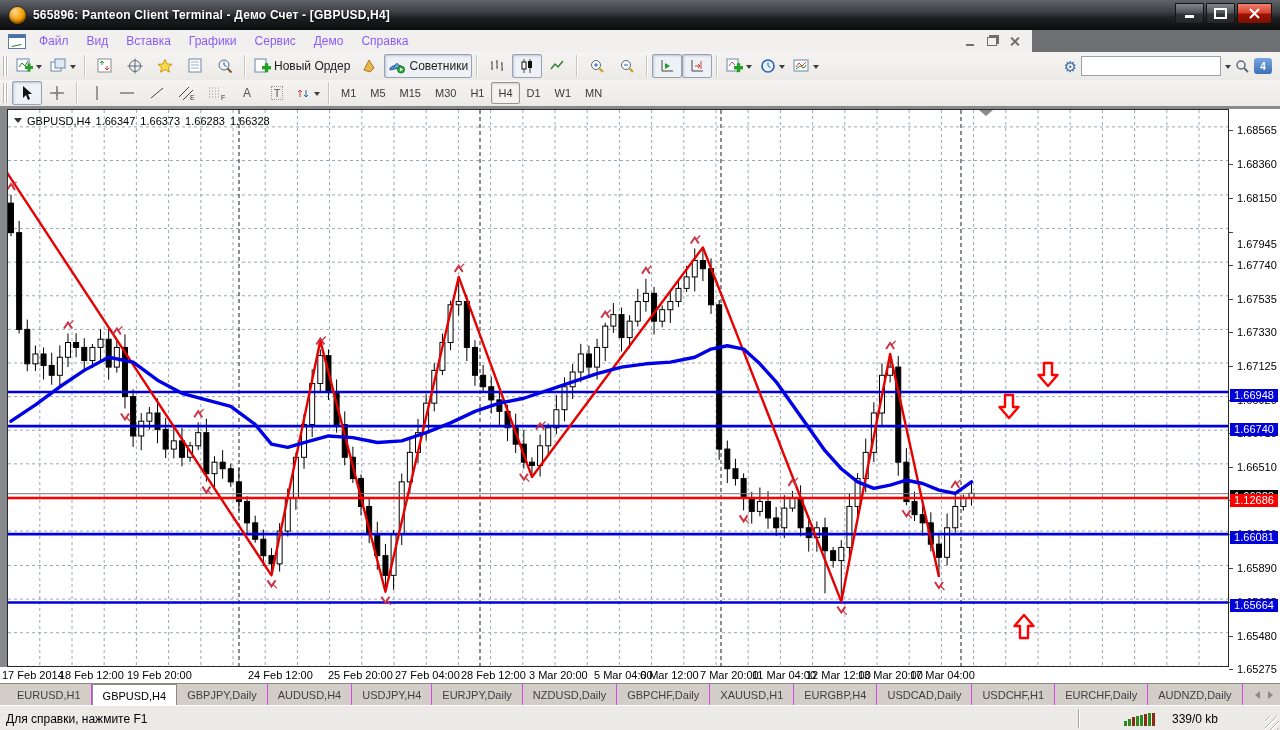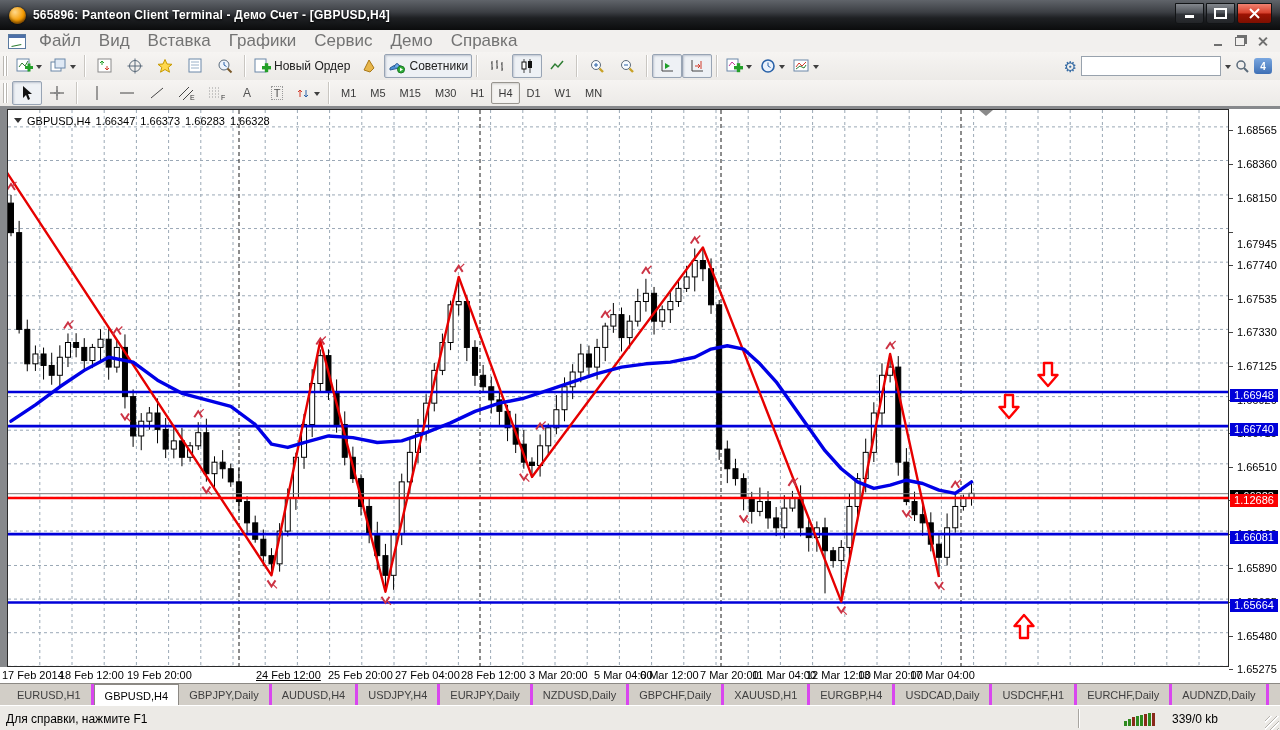--- a/index.html
+++ b/index.html
@@ -15,22 +15,22 @@
     box-shadow:inset 0 -2px 3px rgba(0,0,0,.45),0 0 2px #000;}
   .title-text{font-size:12px;font-weight:bold;text-shadow:0 1px 2px #000;letter-spacing:.2px;}
   .win-btns{margin-left:auto;display:flex;gap:2px;padding-right:8px;margin-top:-3px;}
   .wbtn{width:27px;height:19px;display:flex;align-items:center;justify-content:center;
     background:linear-gradient(#84888e,#4c5056 48%,#303338 52%,#232528);
     border:1px solid #121416;border-radius:0 0 3px 3px;}
   .wbtn.close{width:33px;background:linear-gradient(#f08170,#d63f2b 48%,#9e1404 52%,#7e0f00);}
   .glyph-min{width:9px;height:3px;background:#fff;margin-top:6px;}
   .glyph-max{width:9px;height:7px;border:2px solid #fff;}
   
-  .menubar{left:0;top:30px;width:1280px;height:22px;background:#f2f0ee;
-    border-bottom:1px solid #d6d3ce;display:flex;align-items:center;font-size:17px;color:#737373;}
+  .menubar{left:0;top:30px;width:1032px;height:22px;background:#f2f0ee;
+    border-bottom:1px solid #d6d3ce;display:flex;align-items:center;font-size:12px;color:#8b5cf6;}
   .menu-item{padding:3px 9px;cursor:default;}
   .menu-chart-ico{width:16px;height:13px;margin:0 4px 0 8px;border:1px solid #5a7aa0;background:#fff;position:relative;}
   .menu-chart-ico::before{content:"";position:absolute;left:0;top:0;right:0;height:3px;background:#4d6fa8;}
   .menu-chart-ico::after{content:"";position:absolute;left:2px;top:6px;width:10px;height:4px;
     border-bottom:1px solid #2e7d32;transform:rotate(-12deg);}
   .mdi-btns{margin-left:auto;display:flex;gap:6px;padding-right:10px;align-items:center;}
   .mdi-btn{width:16px;height:14px;display:flex;align-items:center;justify-content:center;color:#6f6f6f;}
   .mdi-min{width:8px;height:2px;background:#6f6f6f;margin-top:7px;}
   .mdi-rest{width:8px;height:7px;border:1px solid #6f6f6f;box-shadow:2px -2px 0 -0px #6f6f6f;}
   .mdi-x{position:relative;width:9px;height:9px;}
@@ -62,21 +62,21 @@
   .ohlc .tri{width:0;height:0;border:4px solid transparent;border-top:5px solid #333;margin-top:4px;}
   .yaxis{left:1229px;top:3px;width:51px;height:644px;background:#fff;font-size:11px;color:#000;}
   .ylab{position:absolute;left:8px;height:13px;}
   .ytick{position:absolute;left:0;width:4px;height:1px;background:#444;}
   .ybadge{position:absolute;left:1px;width:48px;height:13px;color:#fff;text-align:center;font-size:11px;line-height:13px;}
   .xaxis{left:0px;top:561px;width:1229px;height:16px;background:#fff;font-size:11px;color:#000;}
   .xlab{position:absolute;top:2px;white-space:nowrap;}
   
   .tabsbar{left:0;top:683px;width:1280px;height:22px;background:#d2cec7;border-top:1px solid #8c8984;
     display:flex;align-items:stretch;font-size:11px;color:#3f3f3f;}
-  .tab{display:flex;align-items:center;padding:0 10px;border-right:3px solid #d946ef;cursor:default;}
+  .tab{display:flex;align-items:center;padding:0 10px;border-right:1px solid #d946ef;cursor:default;}
   .tab.active{background:#fff;border:1px solid #8c8984;border-bottom:none;color:#000;}
   .tab-scroll{margin-left:auto;display:flex;align-items:center;gap:8px;padding:0 8px;}
   .tri-l{width:0;height:0;border:4px solid transparent;border-right:5px solid #8a8a8a;}
   .tri-r{width:0;height:0;border:4px solid transparent;border-left:5px solid #8a8a8a;}
   
   .statusbar{left:0;top:705px;width:1280px;height:25px;background:#eceae6;border-top:1px solid #fff;
     display:flex;align-items:center;font-size:12px;color:#000;}
   .st-cell{height:19px;display:flex;align-items:center;padding:0 6px;}
   .st-sep{width:0;height:19px;border-left:1px solid #a8a5a0;border-right:1px solid #fff;}
   .grip-corner{position:absolute;right:1px;bottom:1px;width:14px;height:14px;
@@ -753,21 +753,21 @@
       <div class="ybadge" style="top: 381.174px; background: rgb(0, 0, 0);">1.66328</div>
       <div class="ybadge" style="top: 385.437px; background: rgb(251, 0, 0);">1.12686</div>
       <div class="ybadge" style="top: 421.673px; background: rgb(0, 0, 217);">1.66081</div>
       <div class="ybadge" style="top: 490.046px; background: rgb(0, 0, 217);">1.65664</div>
     </div>
   <div class="abs xaxis" id="xaxis">
       <div class="xlab" style="left: 2px;">17 Feb 2014</div>
       <div class="xlab" style="left: 59px;">18 Feb 12:00</div>
       <div class="xlab" style="left: 127px;">19 Feb 20:00</div>
       <div class="xlab" style="left: 196px; margin-top: 44px;">21 Feb 04:00</div>
-      <div class="xlab" style="left: 256px; text-decoration: underline;">24 Feb 12:00</div>
+      <div class="xlab" style="left: 248px;">24 Feb 12:00</div>
       <div class="xlab" style="left: 328px;">25 Feb 20:00</div>
       <div class="xlab" style="left: 395px;">27 Feb 04:00</div>
       <div class="xlab" style="left: 461px;">28 Feb 12:00</div>
       <div class="xlab" style="left: 529px;">3 Mar 20:00</div>
       <div class="xlab" style="left: 594px;">5 Mar 04:00</div>
       <div class="xlab" style="left: 640px;">6 Mar 12:00</div>
       <div class="xlab" style="left: 700px;">7 Mar 20:00</div>
       <div class="xlab" style="left: 752px;">11 Mar 04:00</div>
       <div class="xlab" style="left: 806px;">12 Mar 12:00</div>
       <div class="xlab" style="left: 858px;">13 Mar 20:00</div>

